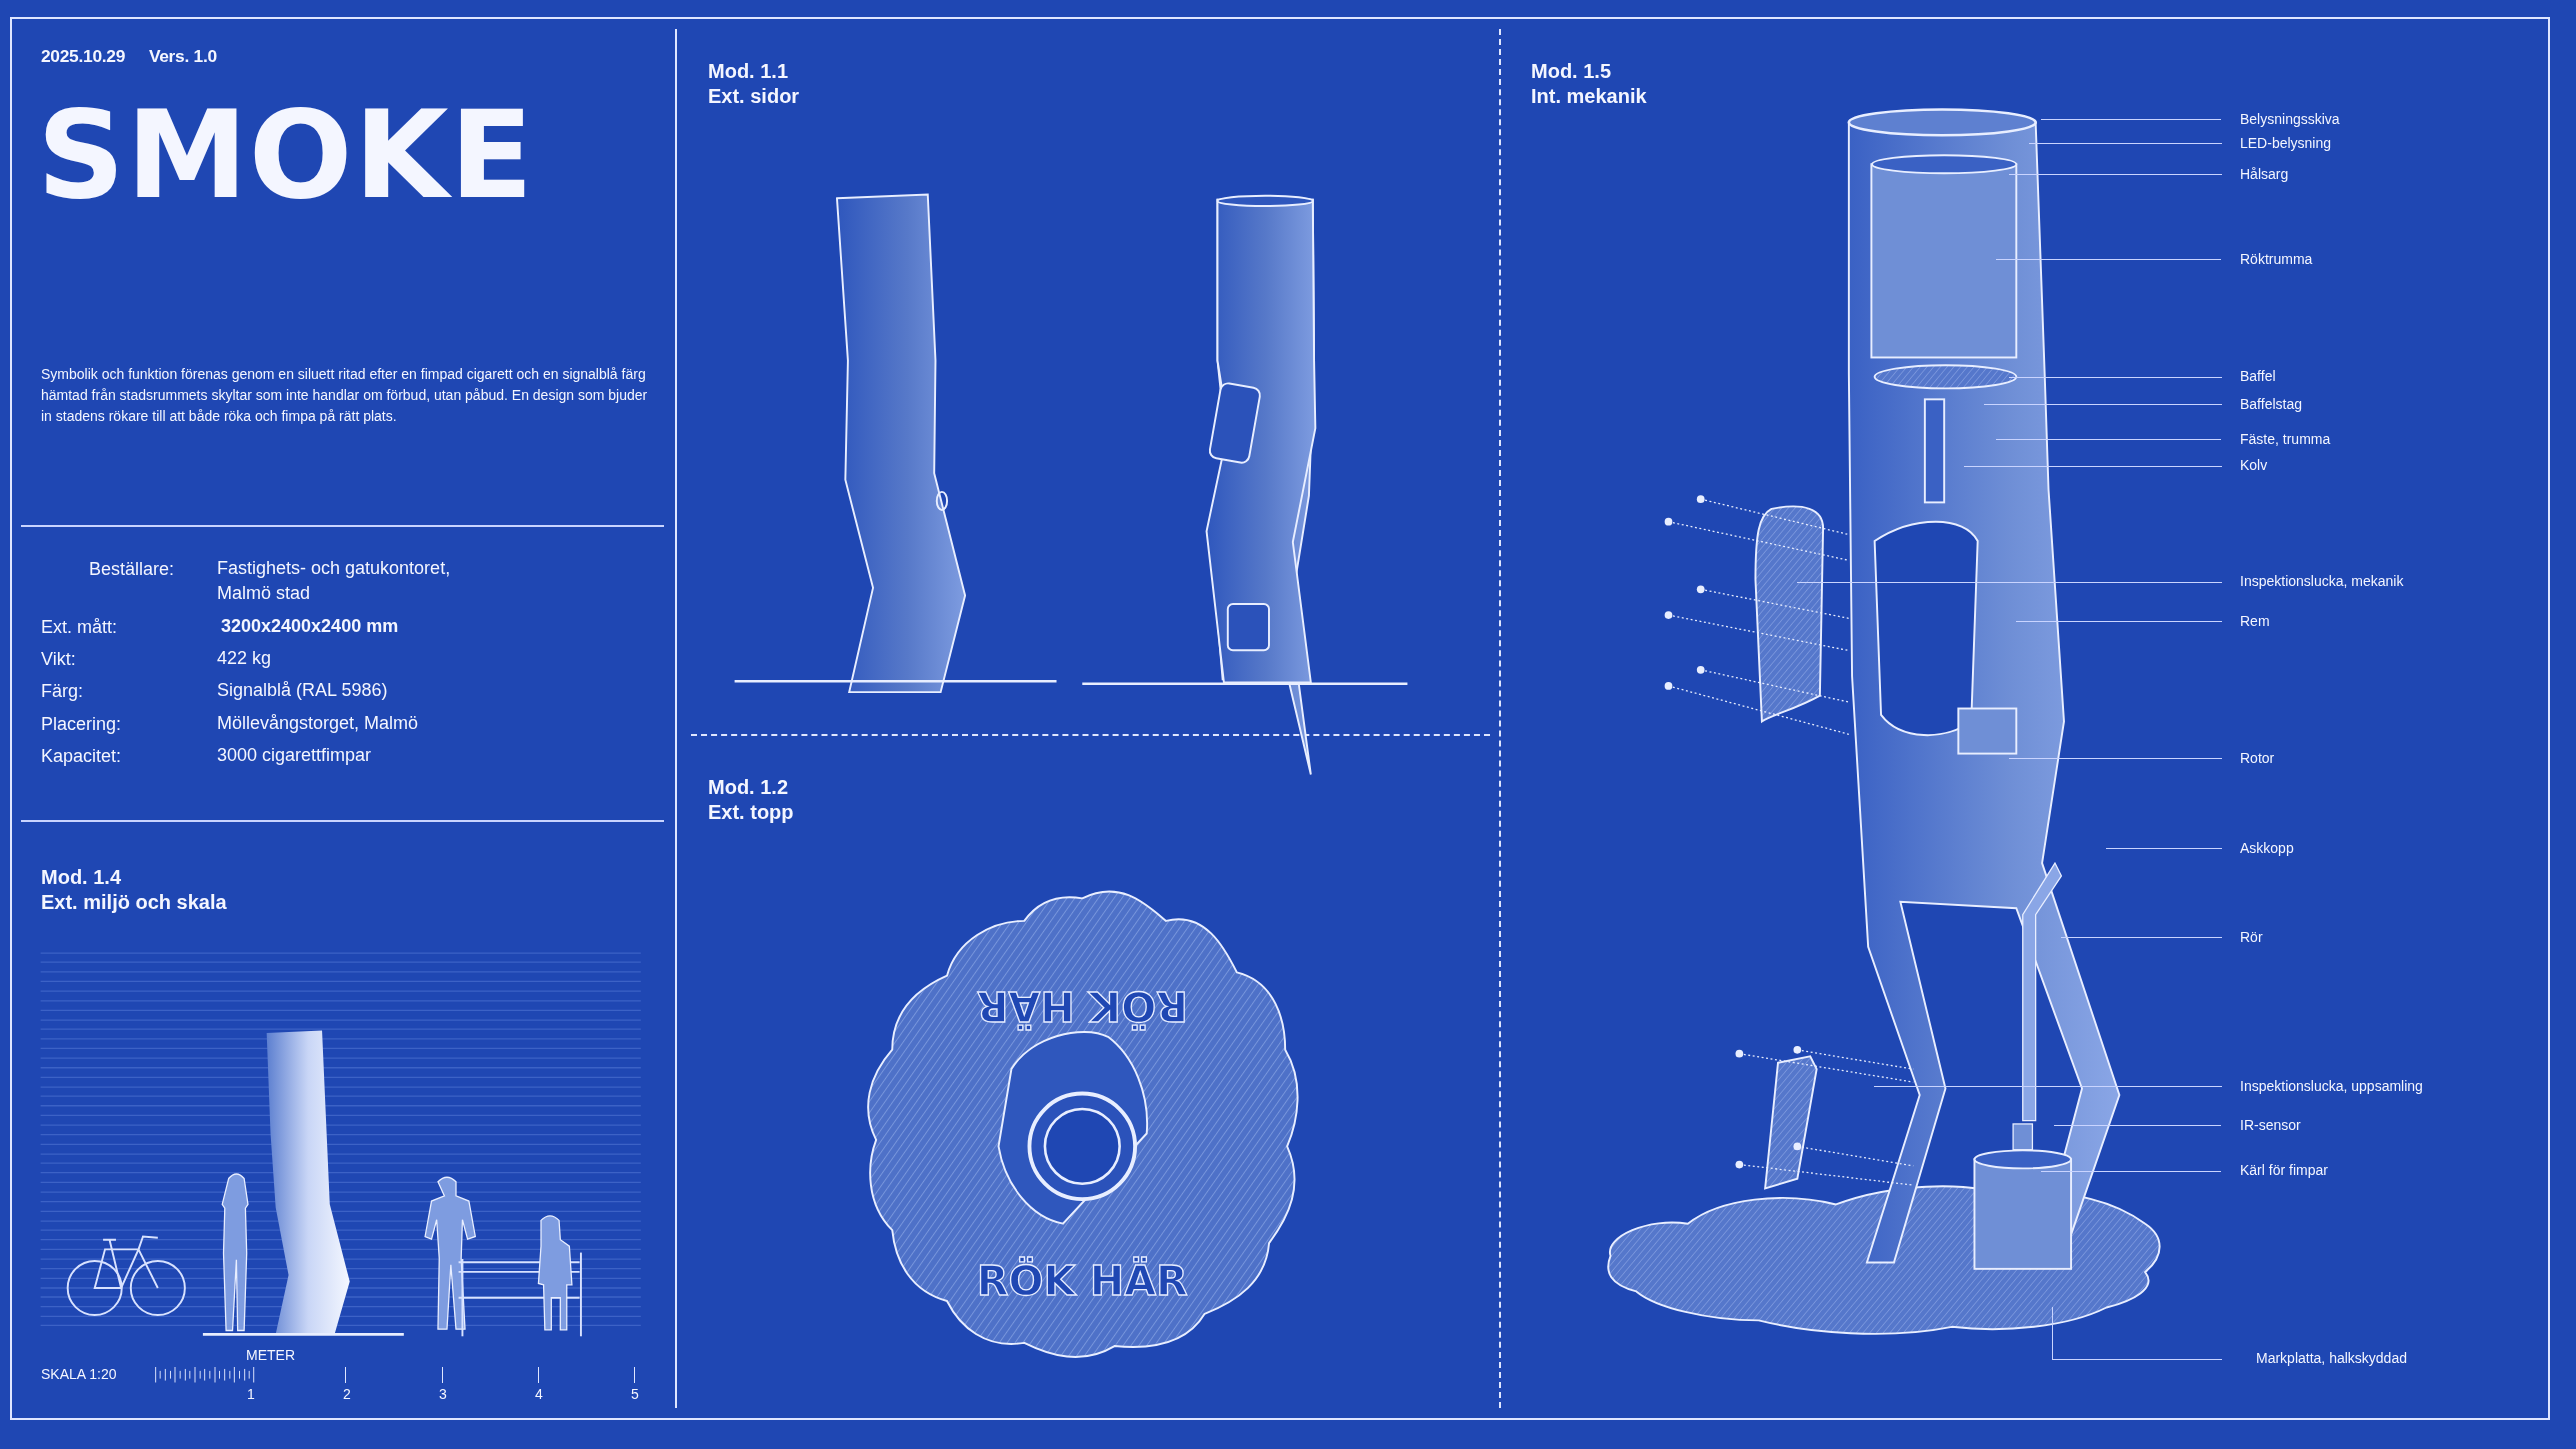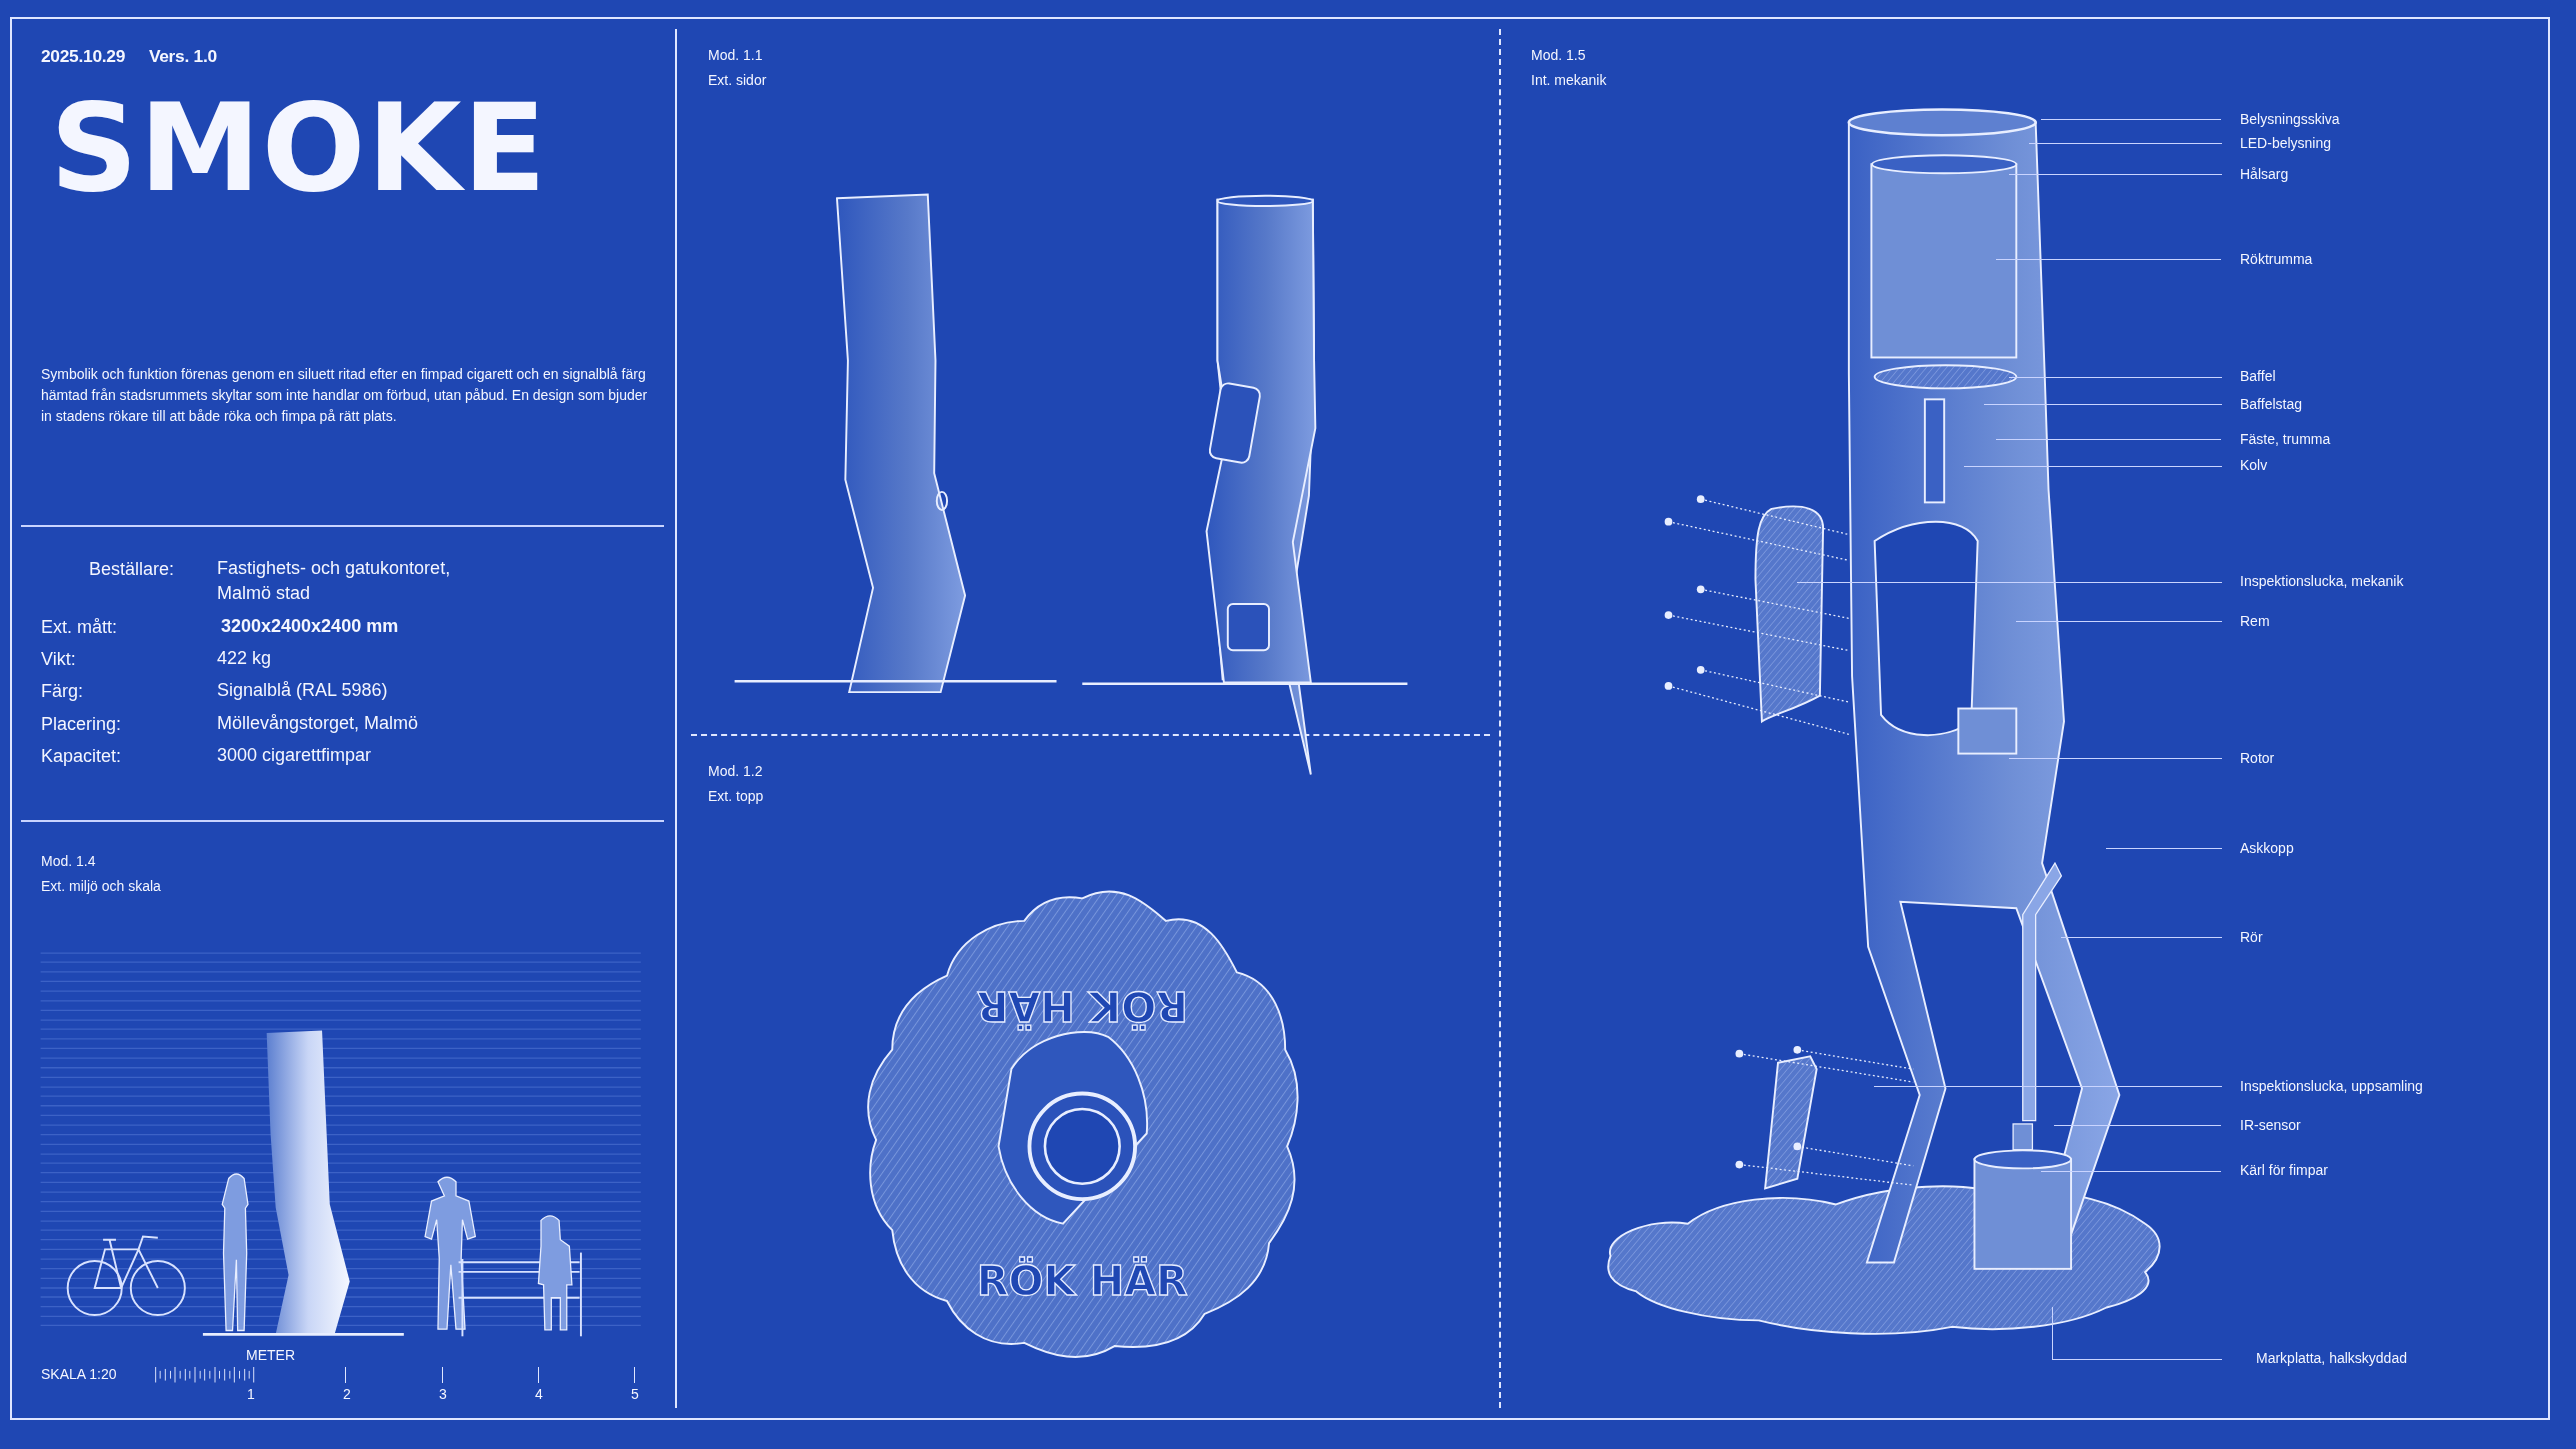--- a/index.html
+++ b/index.html
@@ -9,21 +9,21 @@
   .frame{position:absolute;left:9.7px;top:17.4px;width:2540px;height:1403px;border:2.6px solid #dfe6ff;box-sizing:border-box;}
   .vline{position:absolute;width:0;border-left:2.6px solid #dfe6ff;}
   .vdash{position:absolute;width:0;border-left:2.6px dashed #dfe6ff;}
   .hline{position:absolute;height:0;border-top:2.6px solid #c9d4ff;}
   .hdash{position:absolute;height:0;border-top:2.6px dashed #dfe6ff;}
   .meta{font-weight:bold;font-size:17.4px;letter-spacing:-0.3px;}
   .title{font-family:"DejaVu Sans",sans-serif;font-weight:bold;font-size:122px;line-height:106px;letter-spacing:1.3px;}
   .desc{font-size:14px;line-height:21px;width:618px;}
   .spec-k{font-size:18px;}
   .spec-v{font-size:18px;line-height:24.5px;}
-  .modhead{font-weight:normal;font-size:14px;line-height:24.5px;}
+  .modhead{font-weight:bold;font-size:20px;line-height:24.5px;margin-top:16px;}
   .callout{font-size:14px;white-space:nowrap;}
   .leader{position:absolute;height:0;border-top:1.3px solid #c9d4ff;}
   .tick{position:absolute;width:0;border-left:1.3px solid #dfe6ff;}
   .ticklabel{position:absolute;font-size:14px;}
   svg{position:absolute;overflow:visible;}
 </style>
 </head>
 <body>
 
 <div class="frame"></div>
@@ -31,21 +31,21 @@
 <div class="vdash" style="left:1499px;top:29px;height:1379px;"></div>
 <div class="hdash" style="left:691px;top:734px;width:799px;"></div>
 <div class="hline" style="left:20.6px;top:525px;width:643px;"></div>
 <div class="hline" style="left:20.6px;top:820px;width:643px;"></div>
 
 <div class="abs meta" style="left:41px;top:46px;">
   <span>2025.10.29</span>
   <span style="margin-left:19.3px;">Vers. 1.0</span>
 </div>
 
-<div class="abs title" style="left:37px;top:95px;margin-left:13px;">
+<div class="abs title" style="left:37px;top:102px;">
   <div>SMOKE</div>
 </div>
 
 <div class="abs desc" style="left:41px;top:364px;">Symbolik och funktion förenas genom en siluett ritad efter en fimpad cigarett och en signalblå färg hämtad från stadsrummets skyltar som inte handlar om förbud, utan påbud. En design som bjuder in stadens rökare till att både röka och fimpa på rätt plats.</div>
 
 <div class="abs" style="left:41px;top:559px;">
   <div style="position:absolute;top:0;white-space:nowrap;">
     <span class="abs spec-k" style="left:0;margin-left:48px;">Beställare:</span>
     <span class="abs spec-v" style="left:176px;top:-2.6px;">
       <span>Fastighets- och gatukontoret,</span><br>

